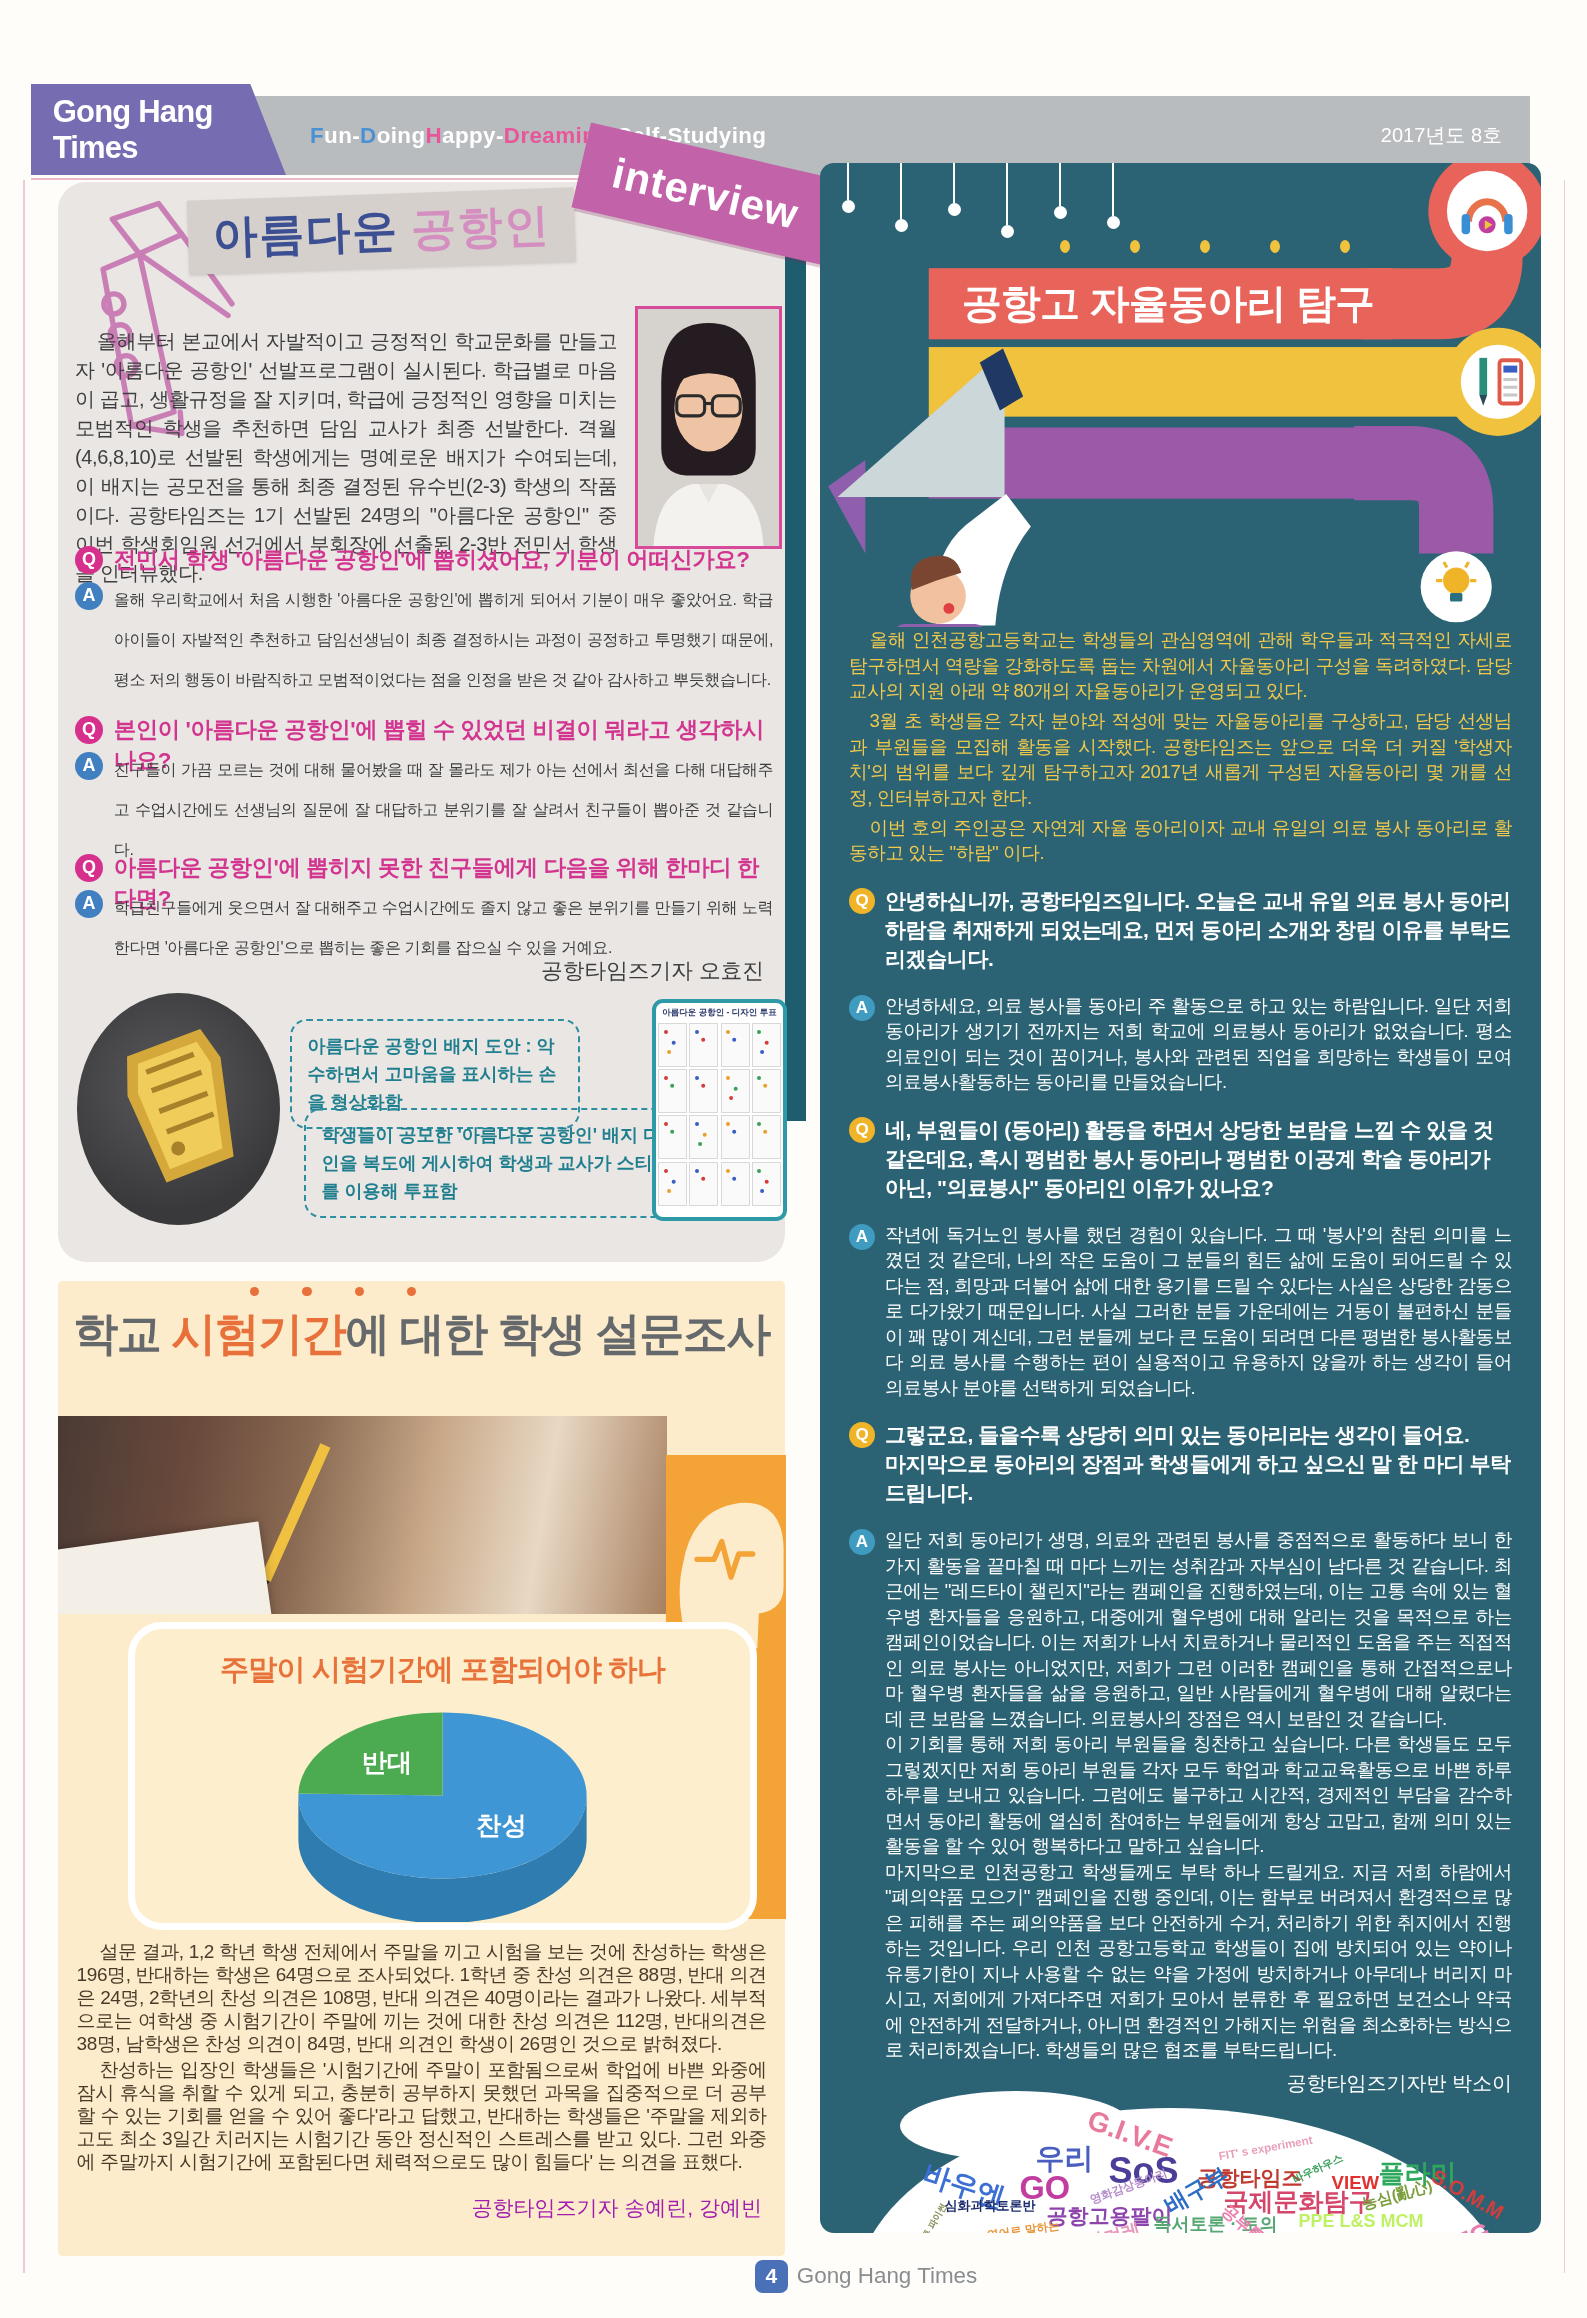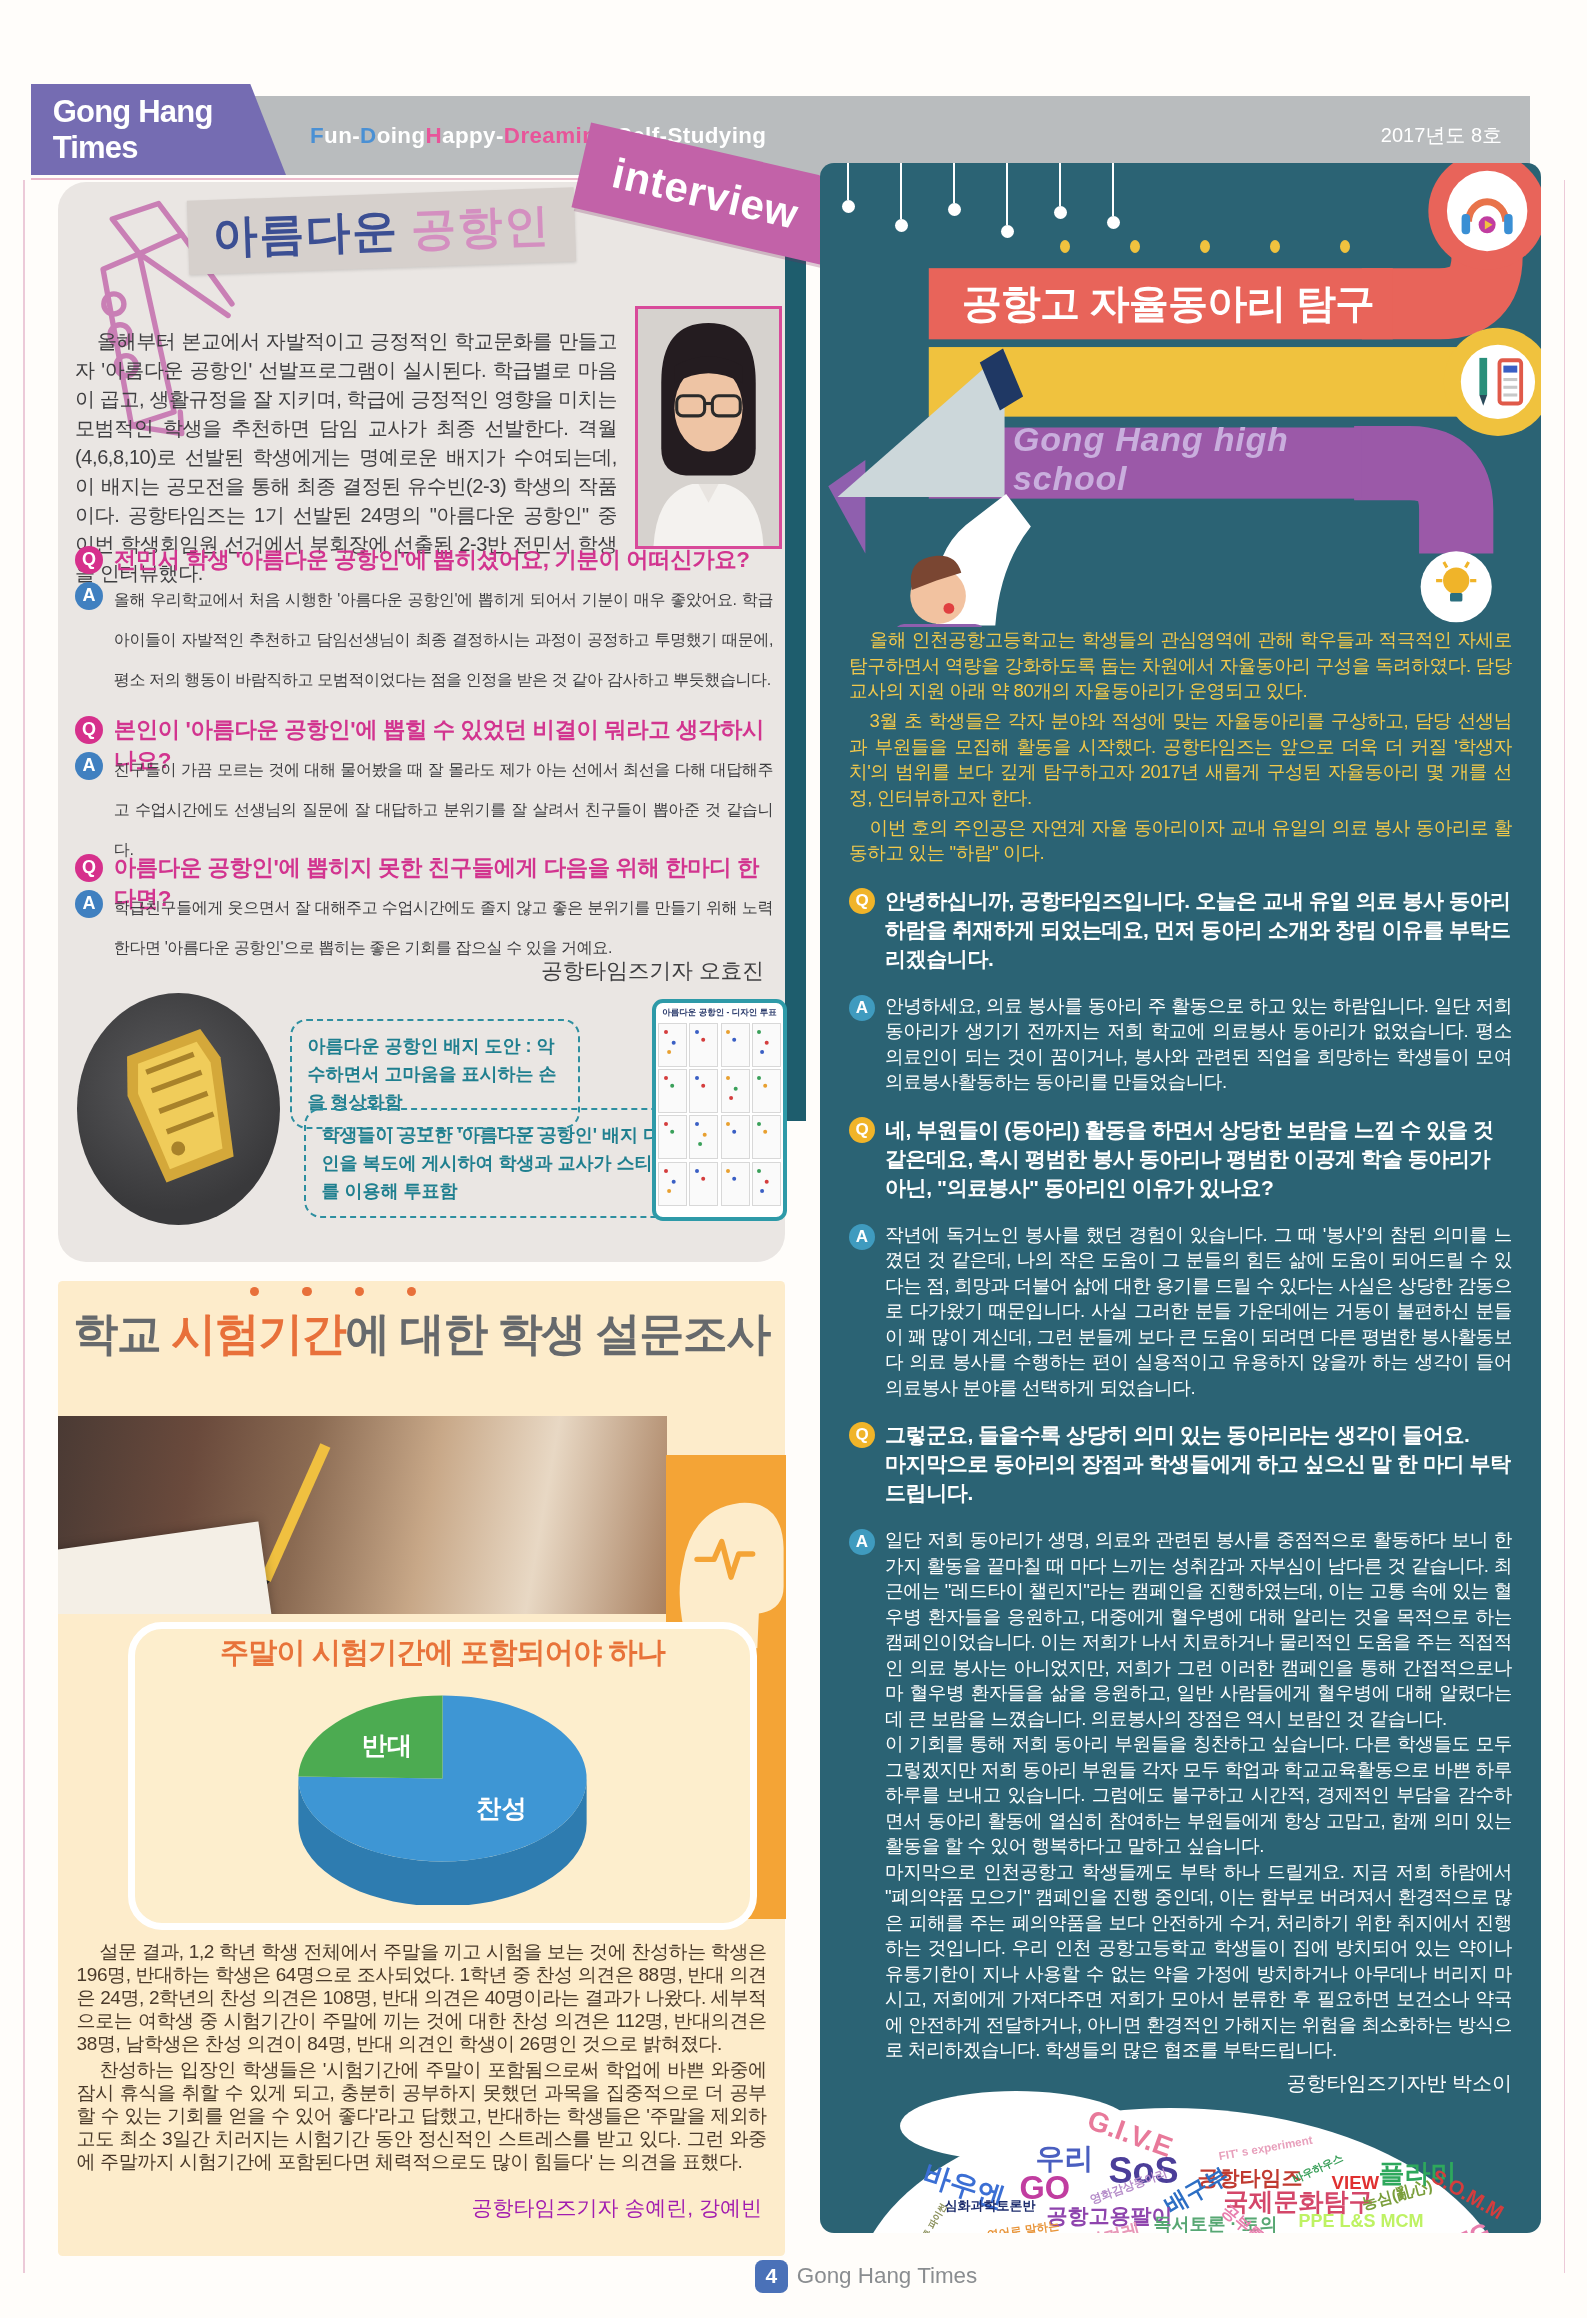--- a/index.html
+++ b/index.html
@@ -59,21 +59,21 @@
   .survey-title .hl{color:#e8703a;}
   .title-dots{position:absolute;left:192px;top:6.2px;display:flex;gap:43px;}
   .title-dots i{width:9.3px;height:9.3px;border-radius:50%;background:#e8703a;}
   .exam-photo{position:absolute;left:0;top:135px;width:609px;height:198px;overflow:hidden;
      background:linear-gradient(100deg,#4a3a34 0%,#6a4a3c 22%,#8a6a52 40%,#c8a888 60%,#e8d8c4 78%,#a88060 100%);}
   .exam-photo .pencil{position:absolute;left:232px;top:23px;width:10.8px;height:147px;background:#f0c040;transform:rotate(24deg);}
   .exam-photo .pencil::after{content:'';position:absolute;left:0;bottom:-14px;border-left:5.4px solid transparent;border-right:5.4px solid transparent;border-top:14px solid #2a2a2a;}
   .exam-photo .paper{position:absolute;left:-23px;bottom:-31px;width:232px;height:108px;background:#f4efe6;transform:rotate(-8deg);box-shadow:0 0 10.8px rgba(0,0,0,.3);}
   .orange-panel{position:absolute;left:608px;top:174px;width:120px;height:464px;background:#f4a436;}
   .chart-panel{position:absolute;left:70px;top:341px;width:615px;height:294px;background:#fdeecd;border:7px solid #fff;border-radius:34px;}
-  .chart-title{margin-top:4px;text-align:center;font-size:29px;font-weight:bold;color:#e8733a;letter-spacing:-0.8px;}
+  .chart-title{margin-top:21px;text-align:center;font-size:29px;font-weight:bold;color:#e8733a;letter-spacing:-0.8px;}
   .survey-body{position:absolute;left:18.6px;top:659px;width:690px;font-size:19px;line-height:23px;color:#4a3a2a;text-align:justify;}
   .survey-body p{margin:0 0 3.1px 0;text-indent:1.2em;letter-spacing:-0.4px;}
   .survey-reporter{position:absolute;right:23px;top:913px;font-size:21px;color:#a21caf;}
 
   
   .club-card{position:absolute;left:820px;top:155px;width:721px;height:2070px;background:#2b6374;border-radius:14px;overflow:hidden;margin-top:8px;}
   .hang-dots{position:absolute;left:21.7px;top:0;display:flex;gap:40px;}
   .hang-dots .hd{display:flex;flex-direction:column;align-items:center;}
   .hang-dots .hd b{width:2.3px;background:#fff;display:block;}
   .hang-dots .hd i{width:13px;height:13px;border-radius:50%;background:#fff;}
@@ -371,21 +371,20 @@
         </g>
       </svg>
       <div class="yellow-dots">
           <i></i>
           <i></i>
           <i></i>
           <i></i>
           <i></i>
         </div>
       <div class="club-title">공항고 자율동아리 탐구</div>
-      <div class="club-subtitle">Gong Hang high school</div>
     </div>
 
     <div class="club-body">
       <p class="club-intro">올해 인천공항고등학교는 학생들의 관심영역에 관해 학우들과 적극적인 자세로 탐구하면서 역량을 강화하도록 돕는 차원에서 자율동아리 구성을 독려하였다. 담당교사의 지원 아래 약 80개의 자율동아리가 운영되고 있다.</p>
       <p class="club-intro">3월 초 학생들은 각자 분야와 적성에 맞는 자율동아리를 구상하고, 담당 선생님과 부원들을 모집해 활동을 시작했다. 공항타임즈는 앞으로 더욱 더 커질 '학생자치'의 범위를 보다 깊게 탐구하고자 2017년 새롭게 구성된 자율동아리 몇 개를 선정, 인터뷰하고자 한다.</p>
       <p class="club-intro">이번 호의 주인공은 자연계 자율 동아리이자 교내 유일의 의료 봉사 동아리로 활동하고 있는 "하람" 이다.</p>
 
       <div class="qa-dark">
         <span class="qicon2">Q</span>
         <span class="qt">안녕하십니까, 공항타임즈입니다. 오늘은 교내 유일 의료 봉사 동아리 하람을 취재하게 되었는데요, 먼저 동아리 소개와 창립 이유를 부탁드리겠습니다.</span>

